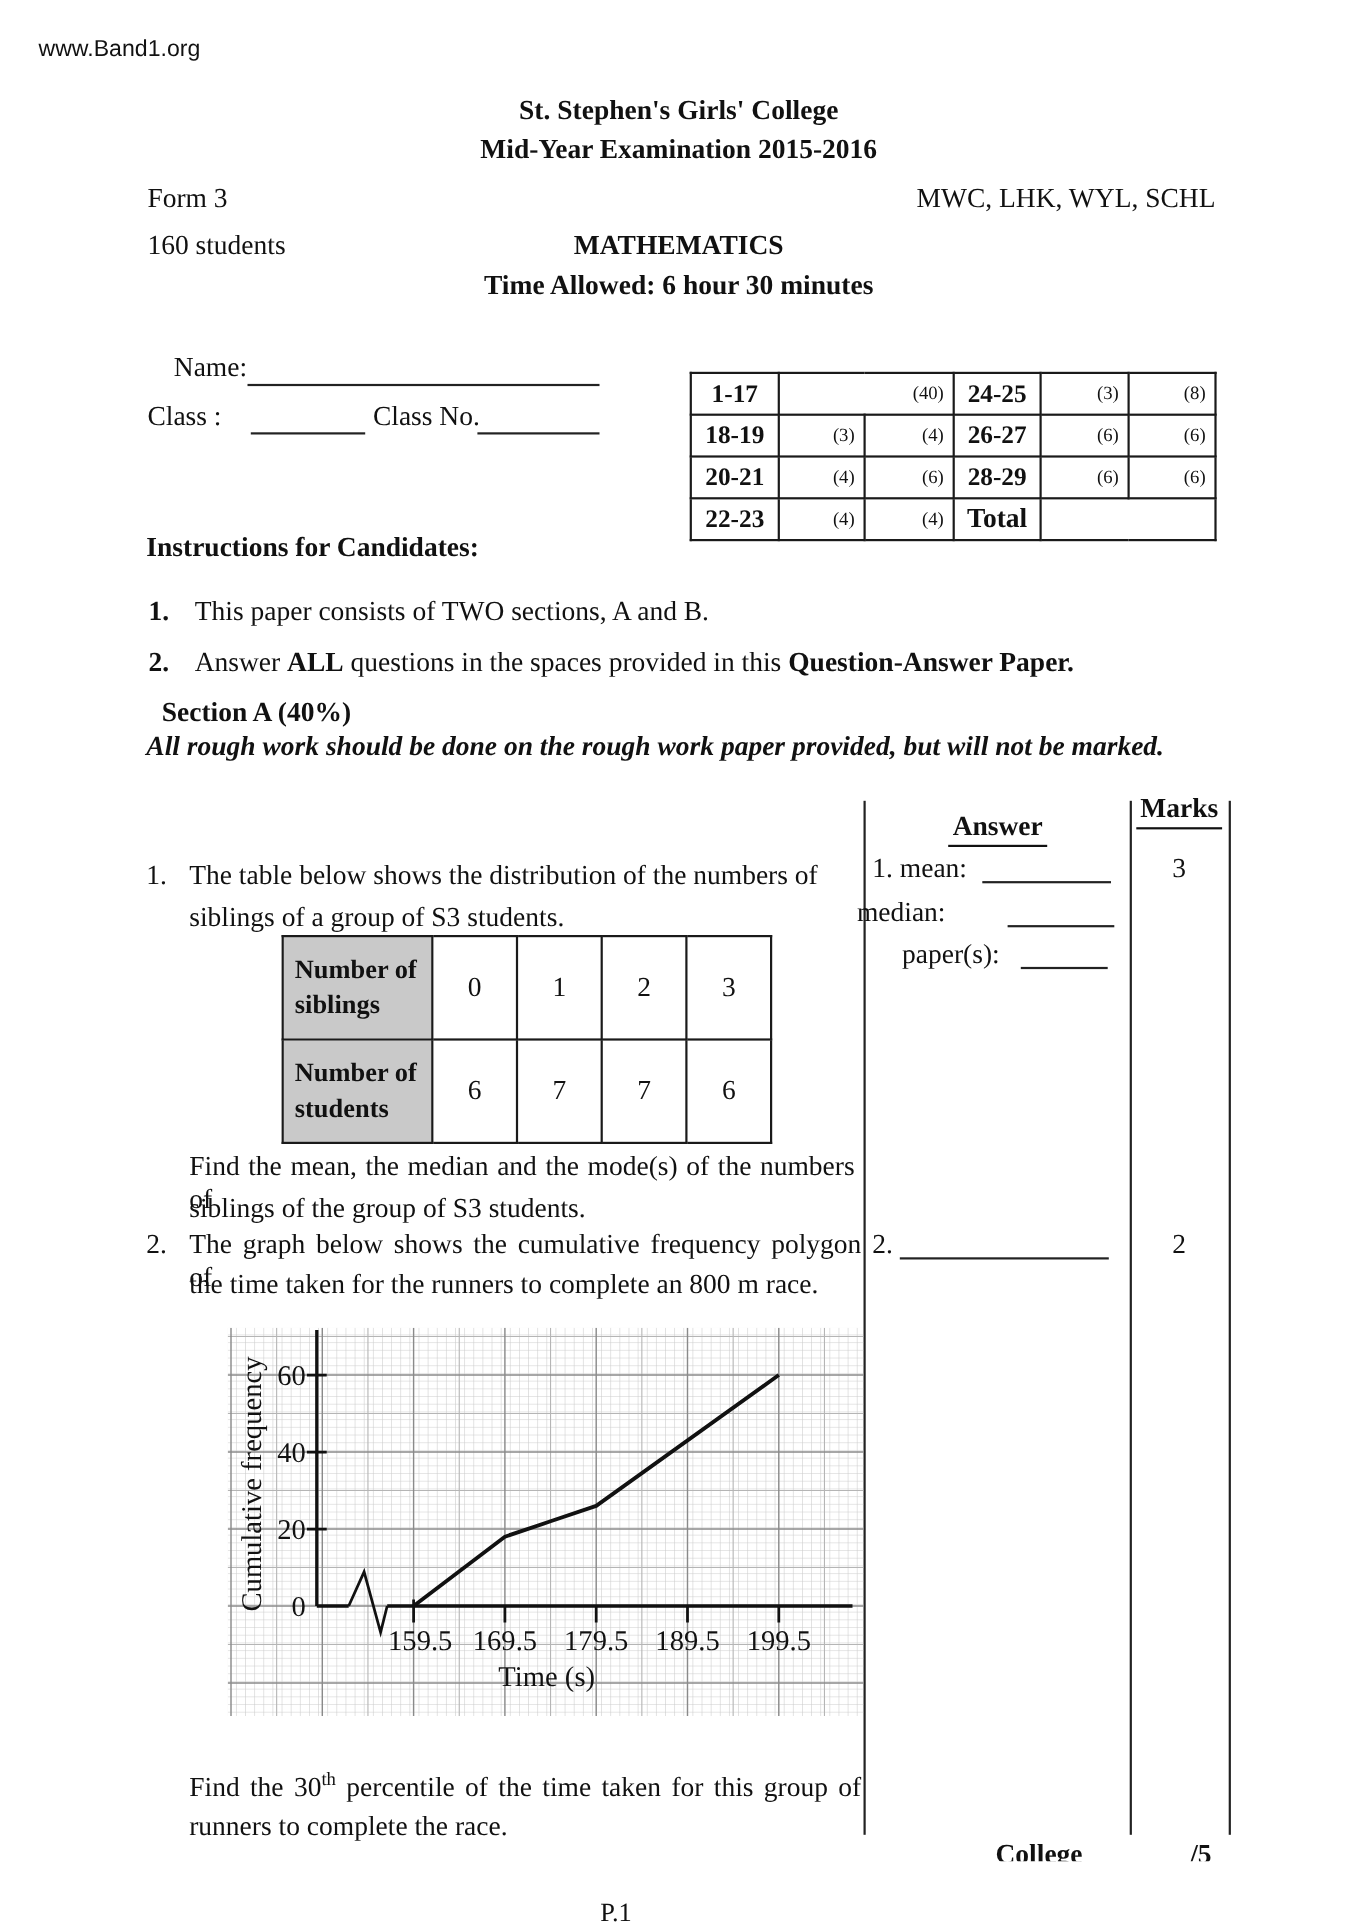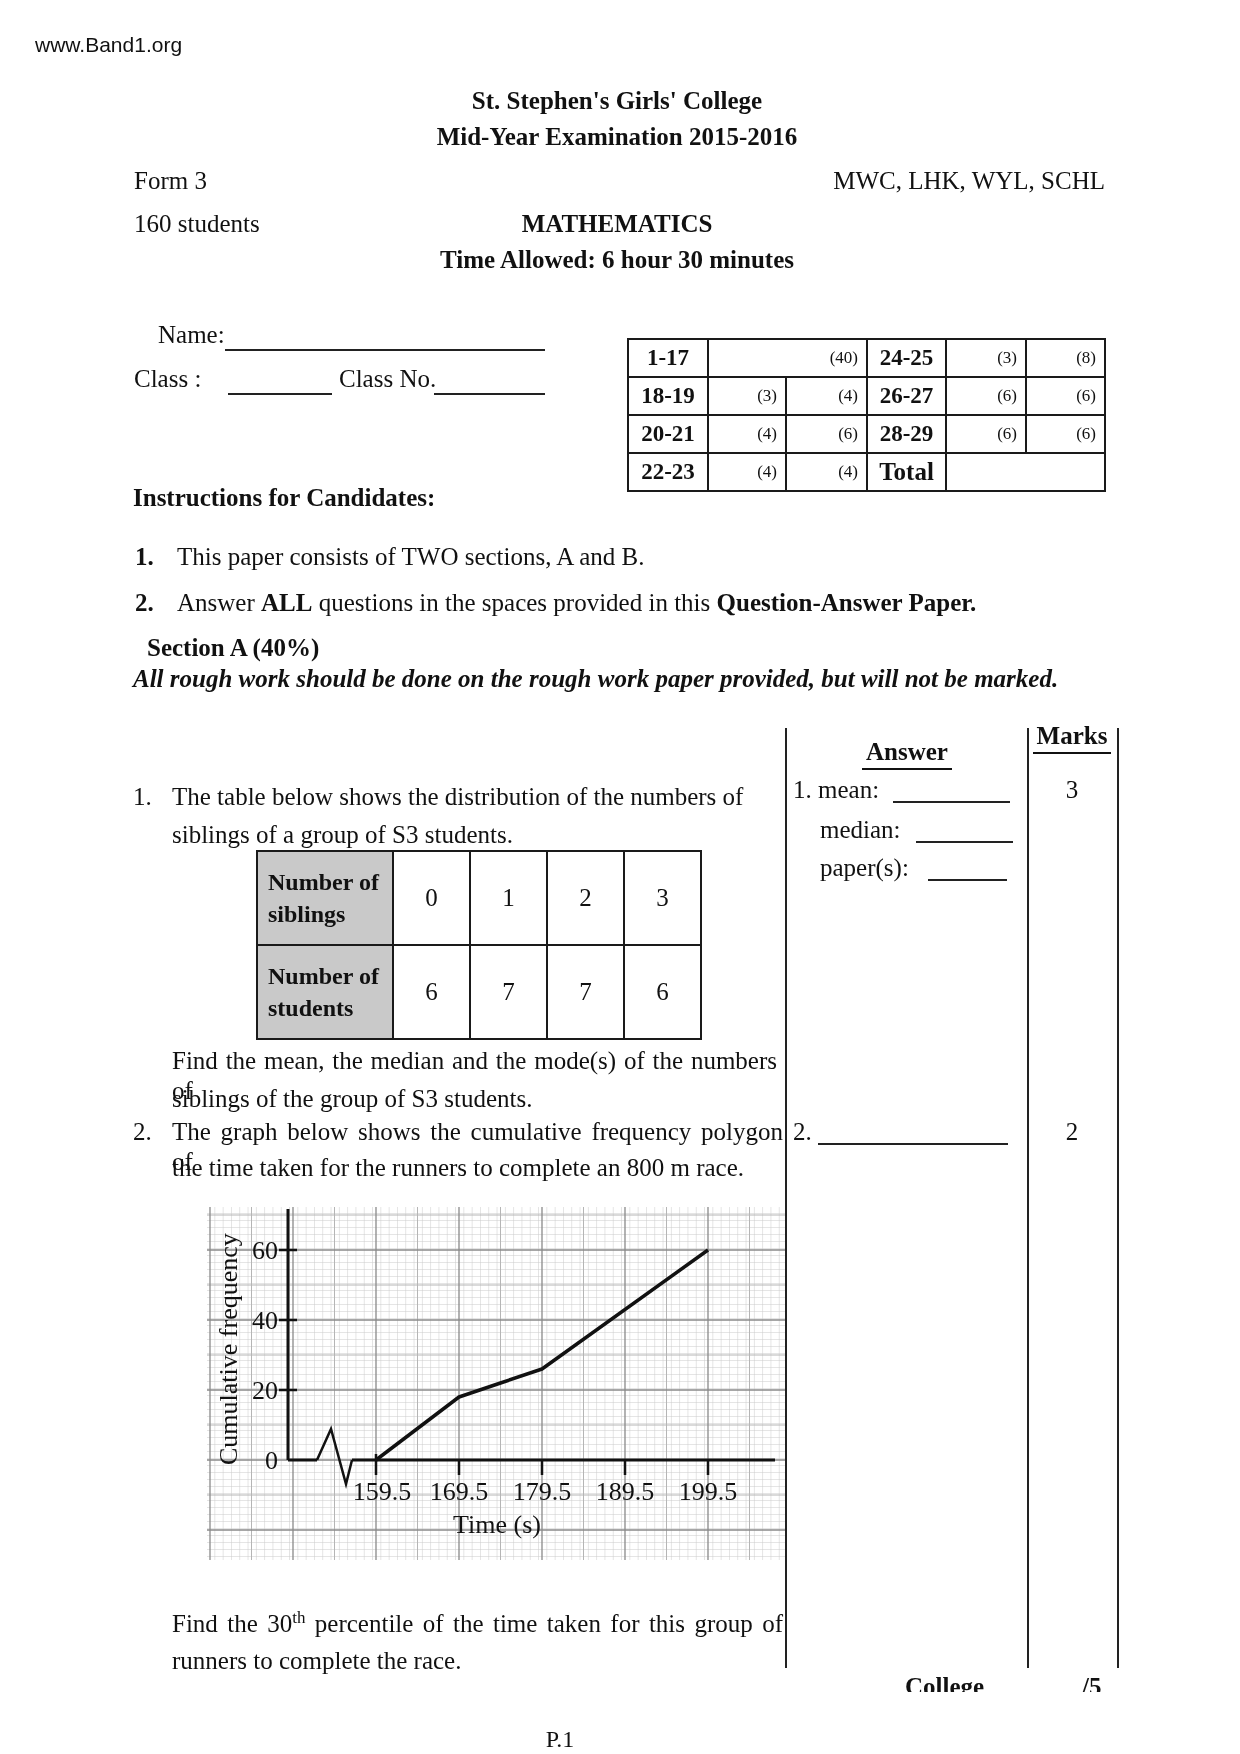--- a/index.html
+++ b/index.html
@@ -107,21 +107,21 @@
 
 <div class="abs t25 center" style="left:790px;top:737px;width:234px;">
   <span class="b uline">Answer</span>
 </div>
 <div class="abs t25 center" style="left:1030px;top:721px;width:84px;">
   <span class="b uline">Marks</span>
 </div>
 
 <div class="abs t25" style="left:793px;top:775px;"><span>1.</span>&nbsp;<span>mean:</span></div>
 <div class="blank" style="left:893px;top:801px;width:117px;"></div>
-<div class="abs t25" style="left:820px;top:815px;">median:</div>
+<div class="abs t25" style="left:779px;top:815px;">median:</div>
 <div class="blank" style="left:916px;top:841px;width:97px;"></div>
 <div class="abs t25" style="left:820px;top:853px;">paper(s):</div>
 <div class="blank" style="left:928px;top:879px;width:79px;"></div>
 <div class="abs t25 center" style="left:1030px;top:775px;width:84px;">3</div>
 
 <div class="abs t25" style="left:133px;top:782px;">1.</div>
 <div class="abs t25" style="left:172px;top:782px;width:612px;">The table below shows the distribution of the numbers of</div>
 <div class="abs t25" style="left:172px;top:820px;width:612px;">siblings of a group of S3 students.</div>
 
 <div class="abs" style="left:216px;top:850px;">

